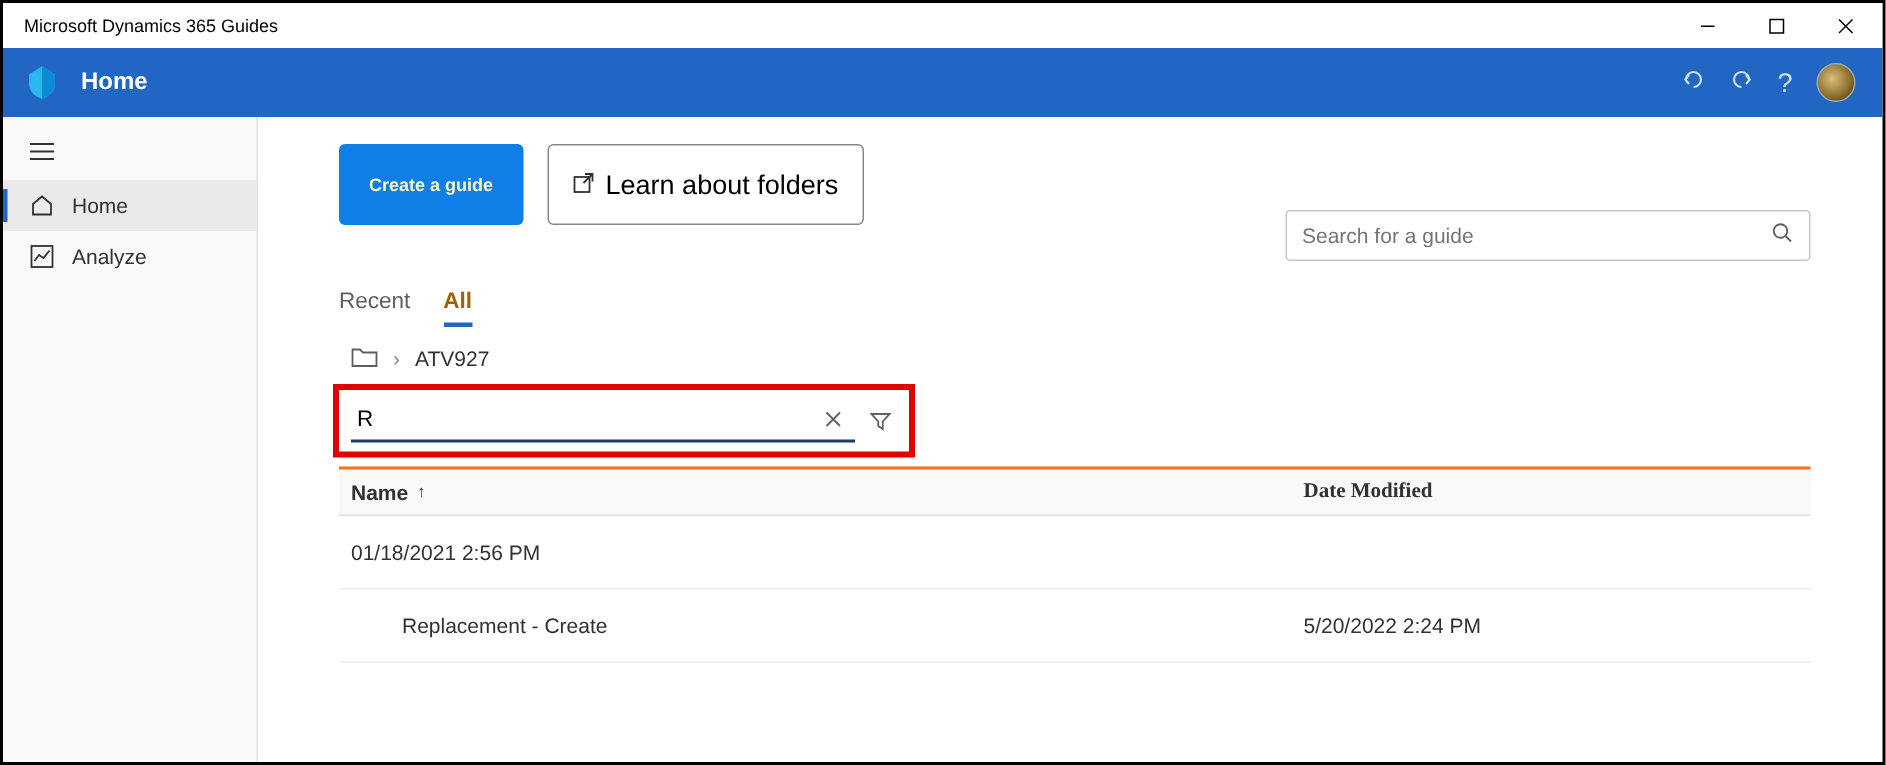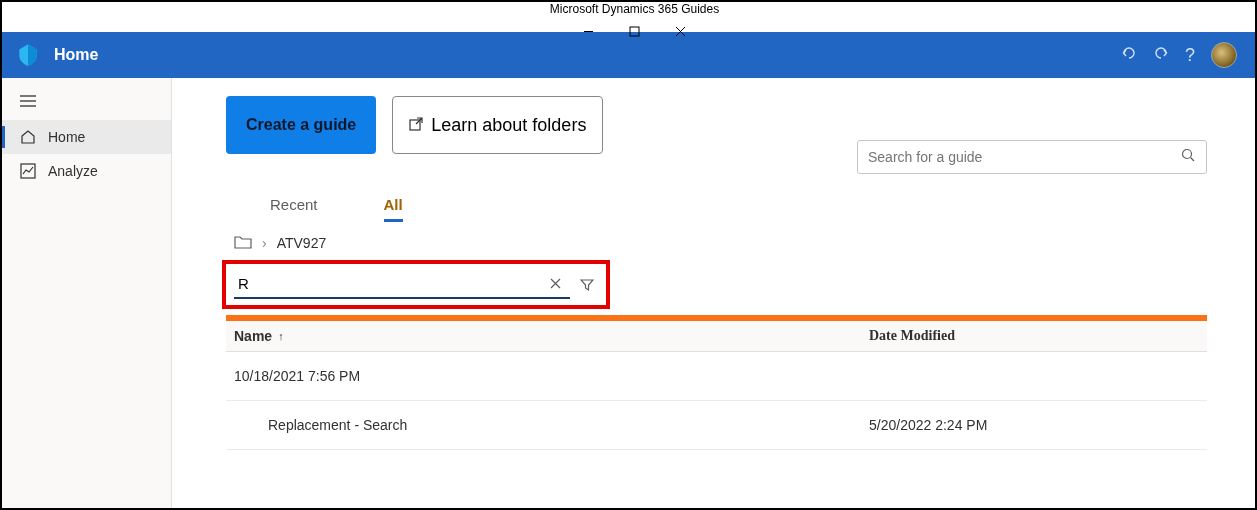--- a/index.html
+++ b/index.html
@@ -15,21 +15,20 @@
       overflow: hidden;
     }
     
     .titlebar {
       height: 30px;
       background: #fff;
       display: flex;
       align-items: center;
       justify-content: space-between;
       padding: 0 2px 0 14px;
-      flex-direction: column;
     }
     .titlebar-left { font-size: 12px; color: #000; }
     .titlebar-right { display: flex; }
     .win-btn {
       width: 46px;
       height: 30px;
       display: flex;
       align-items: center;
       justify-content: center;
       font-family: "Segoe MDL2 Assets", "Segoe UI Symbol";
@@ -96,24 +95,24 @@
     .content {
       flex: 1;
       padding: 18px 48px 0 54px;
       position: relative;
     }
     .action-row {
       display: flex; gap: 16px; margin-bottom: 22px;
     }
     .btn-primary {
       background: #0f7ee6;
-      color: #0f172a;
+      color: #fef9c3;
       border: none;
       font-weight: 600;
-      font-size: 16px;
+      font-size: 12px;
       padding: 20px 20px;
       border-radius: 4px;
       cursor: pointer;
     }
     .btn-secondary {
       background: #fff;
       border: 1px solid #8a8886;
       font-size: 18px;
       padding: 9px 16px;
       border-radius: 4px;
@@ -134,21 +133,21 @@
       background: #fff;
     }
     .search-box input {
       border: none; outline: none; flex: 1; font-size: 14px;
     }
     .search-box .s-icon { color: #605e5c; }
     .tabs {
       display: flex; gap: 22px; margin-top: 42px; margin-bottom: 12px;
       font-size: 15px;
     }
-    .tab { color: #605e5c; padding-bottom: 6px; cursor: pointer; margin-left: 44px; }
+    .tab { color: #605e5c; padding-bottom: 6px; cursor: pointer; }
     .tab.active { color: #a16207; border-bottom: 3px solid #2266c3; font-weight: 600; }
     .breadcrumb {
       display: flex; align-items: center; gap: 10px;
       font-size: 14px; color: #323130; margin-top: 12px; margin-bottom: 8px;
       padding-left: 8px;
     }
     .breadcrumb .sep { color: #888; }
     
     .highlight-wrap {
       border: 4px solid #e30000;
@@ -169,21 +168,21 @@
     .filter-input-wrap input {
       border: none; outline: none; font-size: 15px; flex: 1;
     }
     .small-icon-btn {
       width: 22px; height: 22px; display: flex; align-items: center; justify-content: center;
       color: #605e5c; cursor: pointer;
     }
     
     .table-head {
       display: flex;
-      border-top: 6px solid #f97316;
+      border-top: 2px solid #f97316;
       border-bottom: 1px solid #e1dfdd;
       background: #faf9f8;
       padding: 7px 8px;
       margin-top: 2px;
     }
     .col-name { flex: 1; font-weight: 600; display: flex; align-items: center; gap: 6px;}
     .col-date { width: 330px; font-weight: 600; font-family: Liberation Serif, serif; }
     .table-row {
       display: flex; align-items: center;
       border-bottom: 1px solid #edebe9;
@@ -337,25 +336,25 @@
       <div class="col-name">
         <span>Name</span>
         <span class="sort-arrow">↑</span>
       </div>
       <div class="col-date">
         <span>Date Modified</span>
       </div>
     </div>
 
     <div class="table-row">
-      <div class="date-cell">10/18/2021 7:56 PM</div>
+      <div class="date-cell">01/18/2021 2:56 PM</div>
     </div>
 
     <div class="table-row">
       <div class="name-cell">
         <span style="width:18px;"></span>
-        <span>Replacement - Search</span>
+        <span>Replacement - Create</span>
       </div>
       <div class="date-cell">5/20/2022 2:24 PM</div>
     </div>
 
   </div>
 </div>
 
 </body></html>

